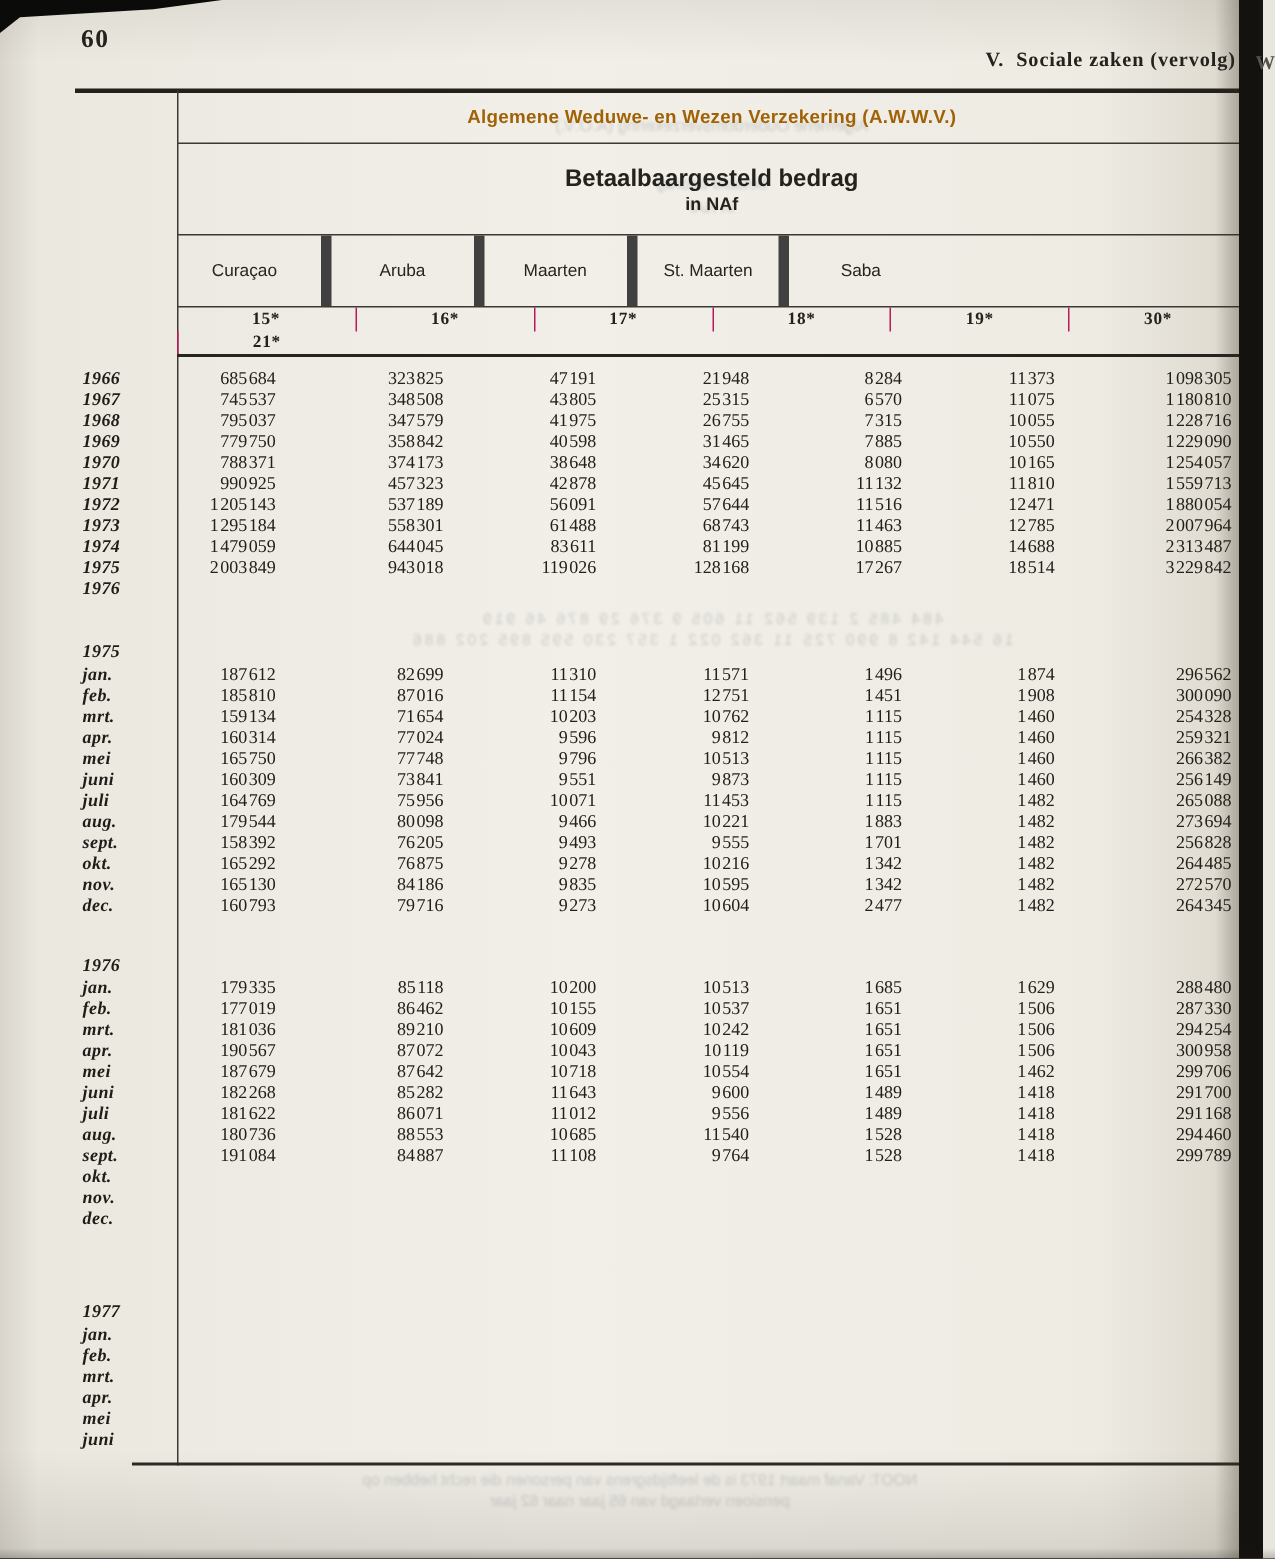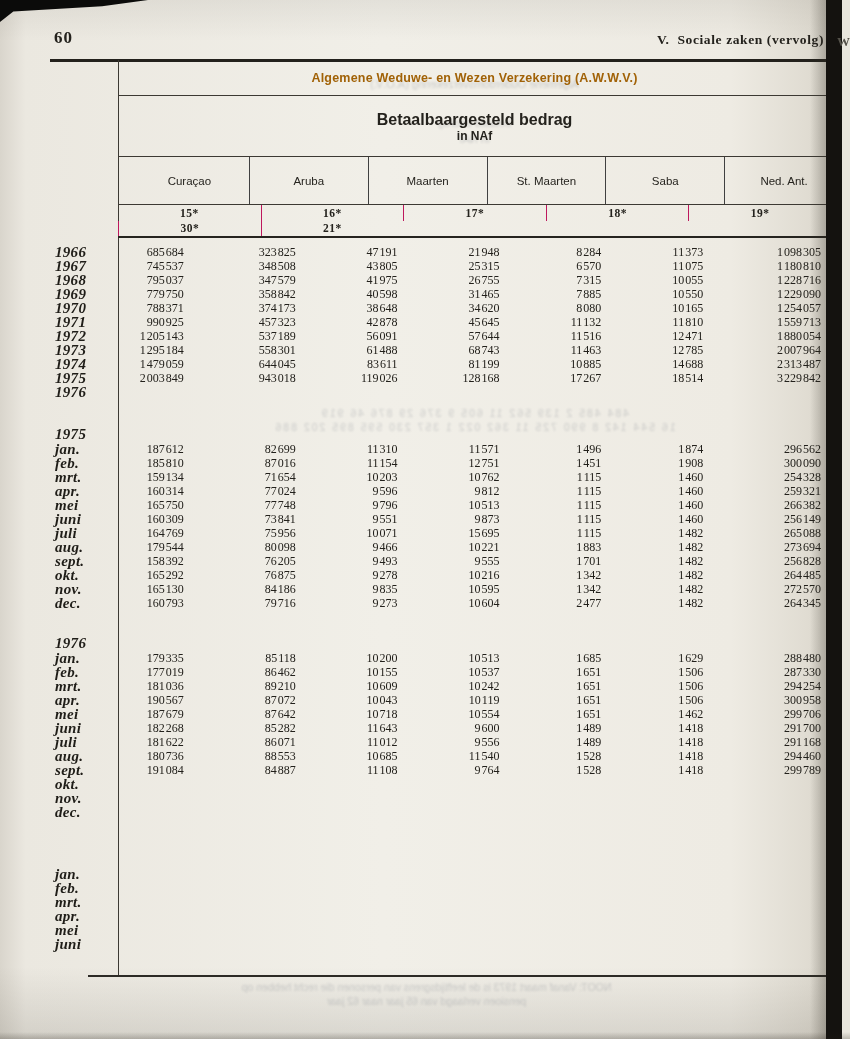--- a/index.html
+++ b/index.html
@@ -15,57 +15,57 @@
     clip-path:polygon(0 0,100% 0,69% 28%,9% 52%,0 100%);}
   .shadow-right{position:absolute;top:0;right:24px;width:16px;height:100%;
     background:linear-gradient(90deg,rgba(50,45,35,0) 0%,rgba(50,45,35,.28) 100%);}
   .band-right{position:absolute;top:0;right:8px;width:16px;height:100%;background:#14120f;}
   .sliver-right{position:absolute;top:0;right:0;width:8px;height:100%;background:#e9e6dd;}
   .next-letter{position:absolute;top:34px;right:0;font-weight:700;font-size:13px;color:#55524a;}
   .edge-bottom{position:absolute;left:0;bottom:0;width:100%;height:7px;
     background:linear-gradient(180deg,rgba(30,25,18,0) 0%,rgba(30,25,18,.22) 100%);}
 
   
-  .page-number{position:absolute;left:54px;top:28px;font-size:17px;font-weight:700;letter-spacing:1px;}
+  .page-number{position:absolute;left:54px;top:16px;font-size:17px;font-weight:700;letter-spacing:1px;}
   .section-title{position:absolute;right:26px;top:32px;font-size:13.5px;font-weight:600;
     letter-spacing:.6px;white-space:pre;}
 
   
   .rule{position:absolute;background:#2c2a25;}
   .rule-top{left:50px;top:59px;width:781px;height:3px;background:#23211c;}
   .r-title{left:118px;top:95px;width:713px;height:1px;background:#3c3933;}
   .r-sub{left:118px;top:156px;width:713px;height:1px;background:#3c3933;}
   .r-cols{left:118px;top:204px;width:713px;height:1px;background:#3c3933;}
   .r-nums{left:118px;top:236px;width:713px;height:2px;background:#26241f;}
   .rule-bottom{left:88px;top:975px;width:743px;height:2px;background:#2c2a25;}
   .vline{position:absolute;left:118px;top:60px;width:1px;height:917px;background:#3c3933;}
 
   
   .tbl-title{position:absolute;left:118px;top:71px;width:713px;text-align:center;
     font-family:"Liberation Sans",sans-serif;font-size:12.5px;font-weight:700;letter-spacing:.2px;color:#a16207;}
   .sub1{position:absolute;left:118px;top:111px;width:713px;text-align:center;
     font-family:"Liberation Sans",sans-serif;font-size:16px;font-weight:700;color:#24221d;}
   .sub2{position:absolute;left:118px;top:129px;width:713px;text-align:center;
     font-family:"Liberation Sans",sans-serif;font-size:12px;font-weight:700;color:#24221d;}
-  .col-headers{position:absolute;left:130px;top:157px;width:713px;height:47px;
-    display:grid;grid-template-columns:repeat(6,1fr);}
+  .col-headers{position:absolute;left:112px;top:157px;width:713px;height:47px;
+    display:grid;grid-template-columns:repeat(7,1fr);}
   .hcell{display:flex;align-items:center;justify-content:center;
-    font-family:"Liberation Sans",sans-serif;font-size:11.5px;color:#26241f;border-left:1px solid #404040;}
+    font-family:"Liberation Sans",sans-serif;font-size:11.5px;color:#26241f;border-left:7px solid #404040;}
   .hcell:first-child{border-left:none;}
   .col-numbers{position:absolute;left:118px;top:205px;width:713px;height:31px;
-    display:grid;grid-template-columns:repeat(5,1fr);}
+    display:grid;grid-template-columns:repeat(6,1fr);}
   .ncell{display:flex;align-items:center;justify-content:center;font-size:11.5px;
     font-weight:600;border-left:1px solid #be185d;letter-spacing:.5px;}
   .ncell:first-child{border-left:none;}
 
   
   .tbl-body{position:absolute;left:50px;top:245px;width:781px;}
   .srow{display:grid;grid-template-columns:68px repeat(7,1fr);height:14px;line-height:14px;}
   .srow.heading{height:15px;line-height:15px;}
-  .lbl{font-style:italic;font-weight:700;font-size:15px;padding-left:5px;
+  .lbl{font-style:italic;font-weight:700;font-size:12px;padding-left:5px;
     letter-spacing:.3px;color:#1f1d18;}
   .val{text-align:right;font-size:12px;padding-right:26px;word-spacing:-2px;color:#22201b;}
   .srow .val:nth-child(2){padding-right:36px;}
   .srow .val:last-child{padding-right:10px;}
   .sect.m1975{margin-top:28px;}
   .sect.m1976{margin-top:26px;}
   .sect.m1977{margin-top:48px;}
 
   
   .ghost{position:absolute;color:#7e838c;opacity:.32;filter:blur(1.1px);
@@ -100,21 +100,20 @@
 <div class="rule r-title"></div>
 <div class="sub1">Betaalbaargesteld bedrag</div>
 <div class="sub2">in NAf</div>
 <div class="rule r-sub"></div>
 <div class="col-headers" id="colHeaders">
     <div class="hcell">Curaçao</div>
     <div class="hcell">Aruba</div>
     <div class="hcell">Maarten</div>
     <div class="hcell">St. Maarten</div>
     <div class="hcell">Saba</div>
-    <div class="hcell">Ned. Ant.</div>
   </div>
 <div class="rule r-cols"></div>
 <div class="col-numbers" id="colNumbers">
     <div class="ncell">15*</div>
     <div class="ncell">16*</div>
     <div class="ncell">17*</div>
     <div class="ncell">18*</div>
     <div class="ncell">19*</div>
     <div class="ncell">30*</div>
     <div class="ncell">21*</div>
@@ -295,21 +294,21 @@
         <div class="val">9 873</div>
         <div class="val">1 115</div>
         <div class="val">1 460</div>
         <div class="val">256 149</div>
       </div>
       <div class="srow">
         <div class="lbl">juli</div>
         <div class="val">164 769</div>
         <div class="val">75 956</div>
         <div class="val">10 071</div>
-        <div class="val">15 695</div>
+        <div class="val">11 453</div>
         <div class="val">1 115</div>
         <div class="val">1 482</div>
         <div class="val">265 088</div>
       </div>
       <div class="srow">
         <div class="lbl">aug.</div>
         <div class="val">179 544</div>
         <div class="val">80 098</div>
         <div class="val">9 466</div>
         <div class="val">10 221</div>
@@ -477,20 +476,23 @@
         <div class="val"></div>
         <div class="val"></div>
         <div class="val"></div>
         <div class="val"></div>
         <div class="val"></div>
         <div class="val"></div>
         <div class="val"></div>
       </div>
     </div>
     <div class="sect m1977">
+      <div class="srow heading">
+        <div class="lbl">1977</div>
+      </div>
       <div class="srow">
         <div class="lbl">jan.</div>
         <div class="val"></div>
         <div class="val"></div>
         <div class="val"></div>
         <div class="val"></div>
         <div class="val"></div>
         <div class="val"></div>
         <div class="val"></div>
       </div>

